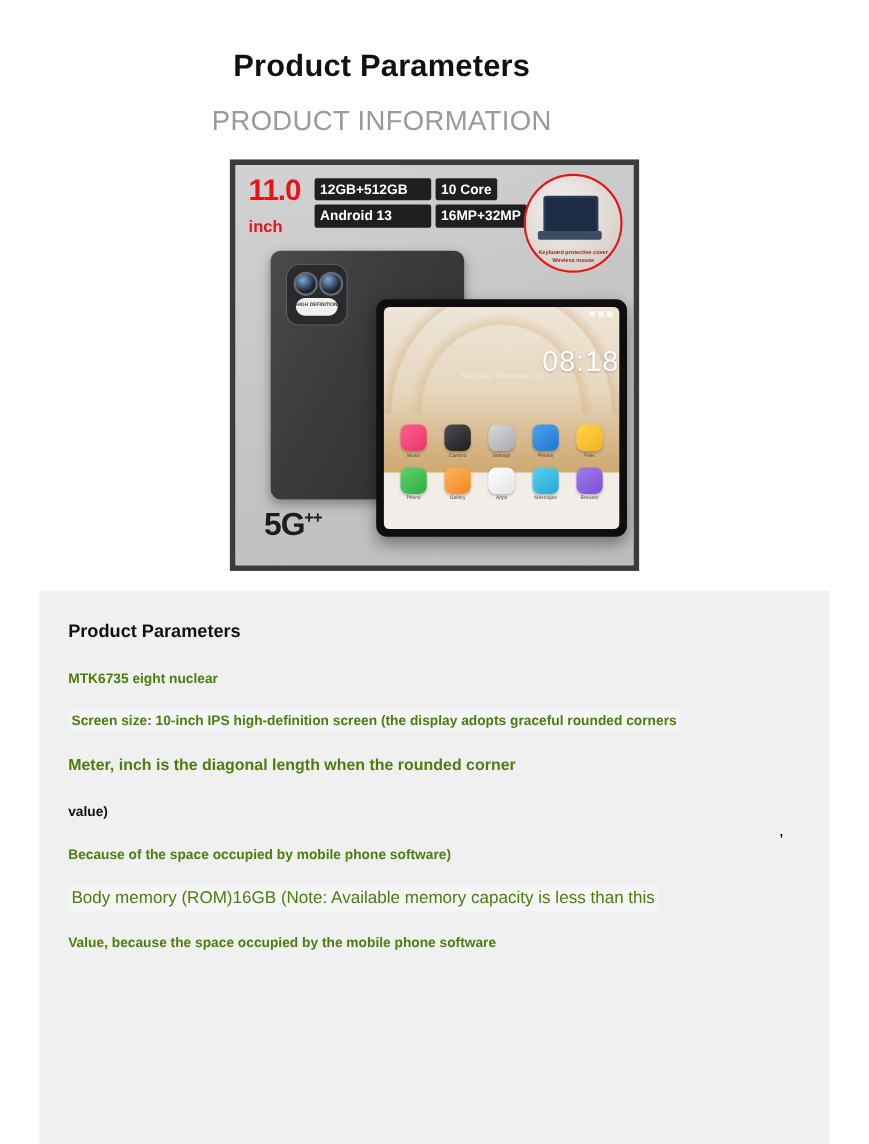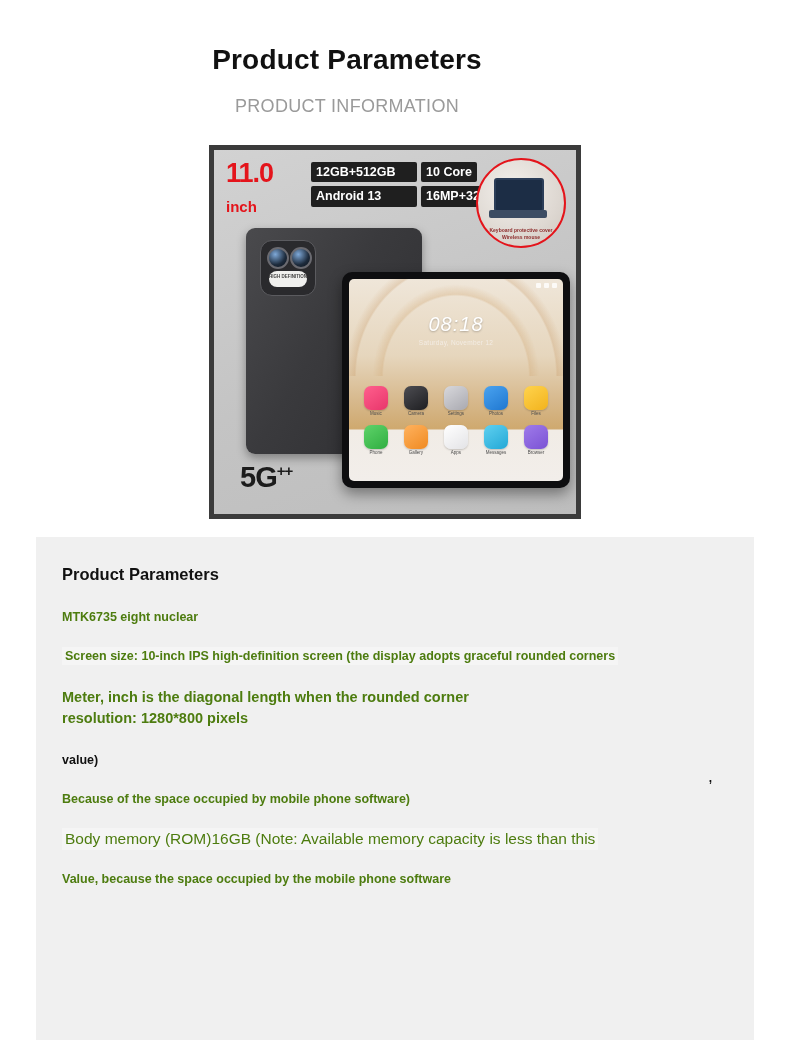--- a/index.html
+++ b/index.html
@@ -27,21 +27,21 @@
     text-align: center;
     font-size: 28px;
     font-weight: bold;
     color: #111;
     margin: 0;
     padding-top: 44px;
     letter-spacing: 0.2px;
   }
   .sub-title {
     text-align: center;
-    font-size: 18px;
+    font-size: 25px;
     color: #9a9a9a;
     font-weight: normal;
     margin: 0;
     padding-top: 20px;
     letter-spacing: 0.3px;
   }
 
   
   .hero-wrap {
     position: absolute;
@@ -87,21 +87,20 @@
   .spec-grid {
     position: absolute;
     left: 72px;
     top: 12px;
     width: 192px;
   }
   .spec-row {
     display: flex;
     gap: 4px;
     margin-bottom: 4px;
-    margin-left: 25px;
   }
   .spec-cell {
     background: #1f1f1f;
     color: #ffffff;
     font-size: 12.5px;
     font-weight: bold;
     padding: 3px 5px;
     border-radius: 2px;
     white-space: nowrap;
     line-height: 1.15;
@@ -250,27 +249,26 @@
     width: 120%;
     height: 70%;
     background:
       radial-gradient(ellipse at 50% 100%, rgba(255,255,255,0.0) 40%, rgba(210,170,120,0.35) 41%, rgba(210,170,120,0.0) 46%),
       radial-gradient(ellipse at 50% 100%, rgba(255,255,255,0.0) 55%, rgba(200,155,105,0.3) 56%, rgba(200,155,105,0.0) 61%);
   }
   .clock {
     position: absolute;
     left: 0; right: 0;
     top: 34px;
-    text-align: center;
+    text-align: right;
     color: #ffffff;
-    font-size: 20px;
+    font-size: 26px;
     font-weight: 300;
     letter-spacing: 1px;
     text-shadow: 0 1px 2px rgba(0,0,0,0.25);
-    font-style: italic;
   }
   .clock-date {
     position: absolute;
     left: 0; right: 0;
     top: 60px;
     text-align: center;
     color: #f3ece4;
     font-size: 6.5px;
     letter-spacing: 0.3px;
   }
@@ -500,21 +498,20 @@
   <div class="params-panel">
     <div class="params-inner">
       <div class="p-title">Product Parameters</div>
 
       <div class="p-line small">MTK6735 eight nuclear</div>
 
       <div class="p-line small hl">Screen size: 10-inch IPS high-definition screen (the display adopts graceful rounded corners</div>
 
       <div class="p-line med">
         <div>Meter, inch is the diagonal length when the rounded corner</div>
-        <div>resolution: 1280*800 pixels</div>
       </div>
 
       <div class="ram-line">
         <div>value)</div>
         <span class="stray-comma">,</span>
       </div>
 
       <div class="p-line small">Because of the space occupied by mobile phone software)</div>
 
       <div class="p-line big hl">Body memory (ROM)16GB (Note: Available memory capacity is less than this</div>

